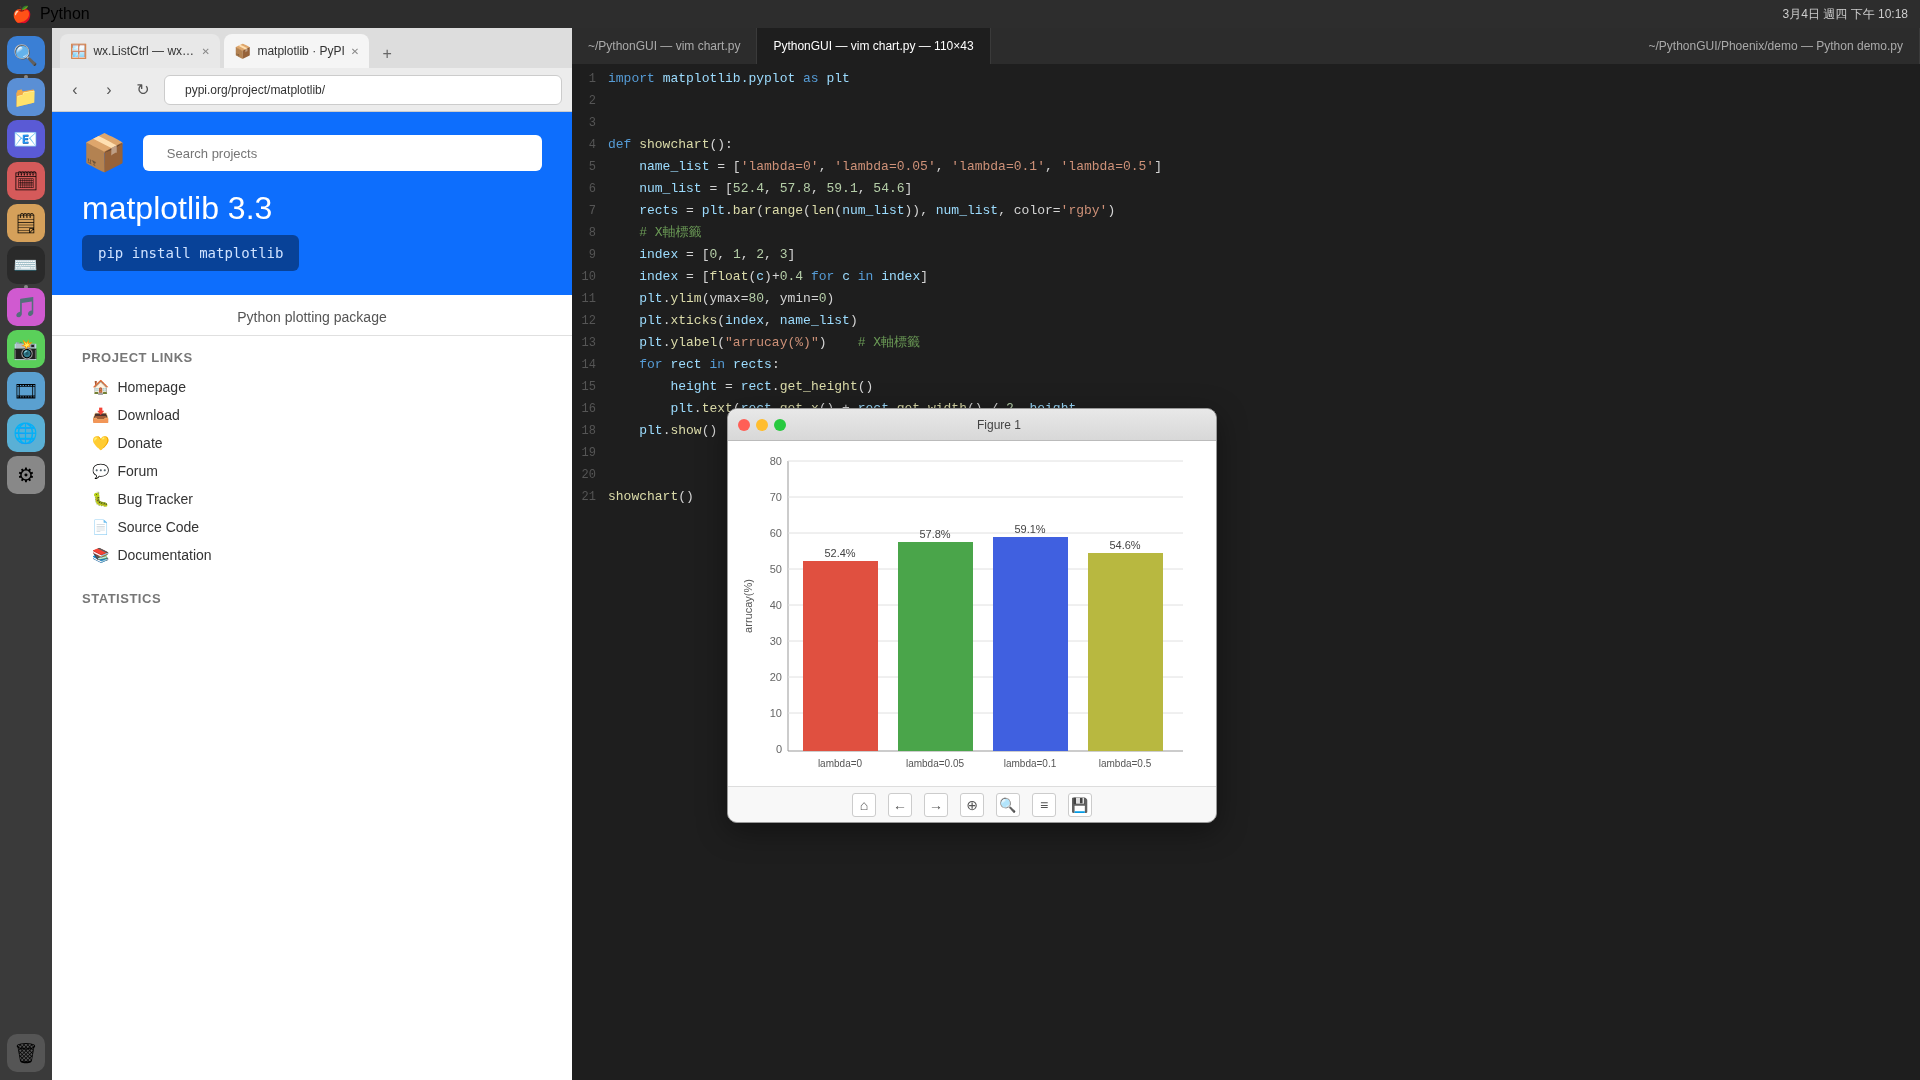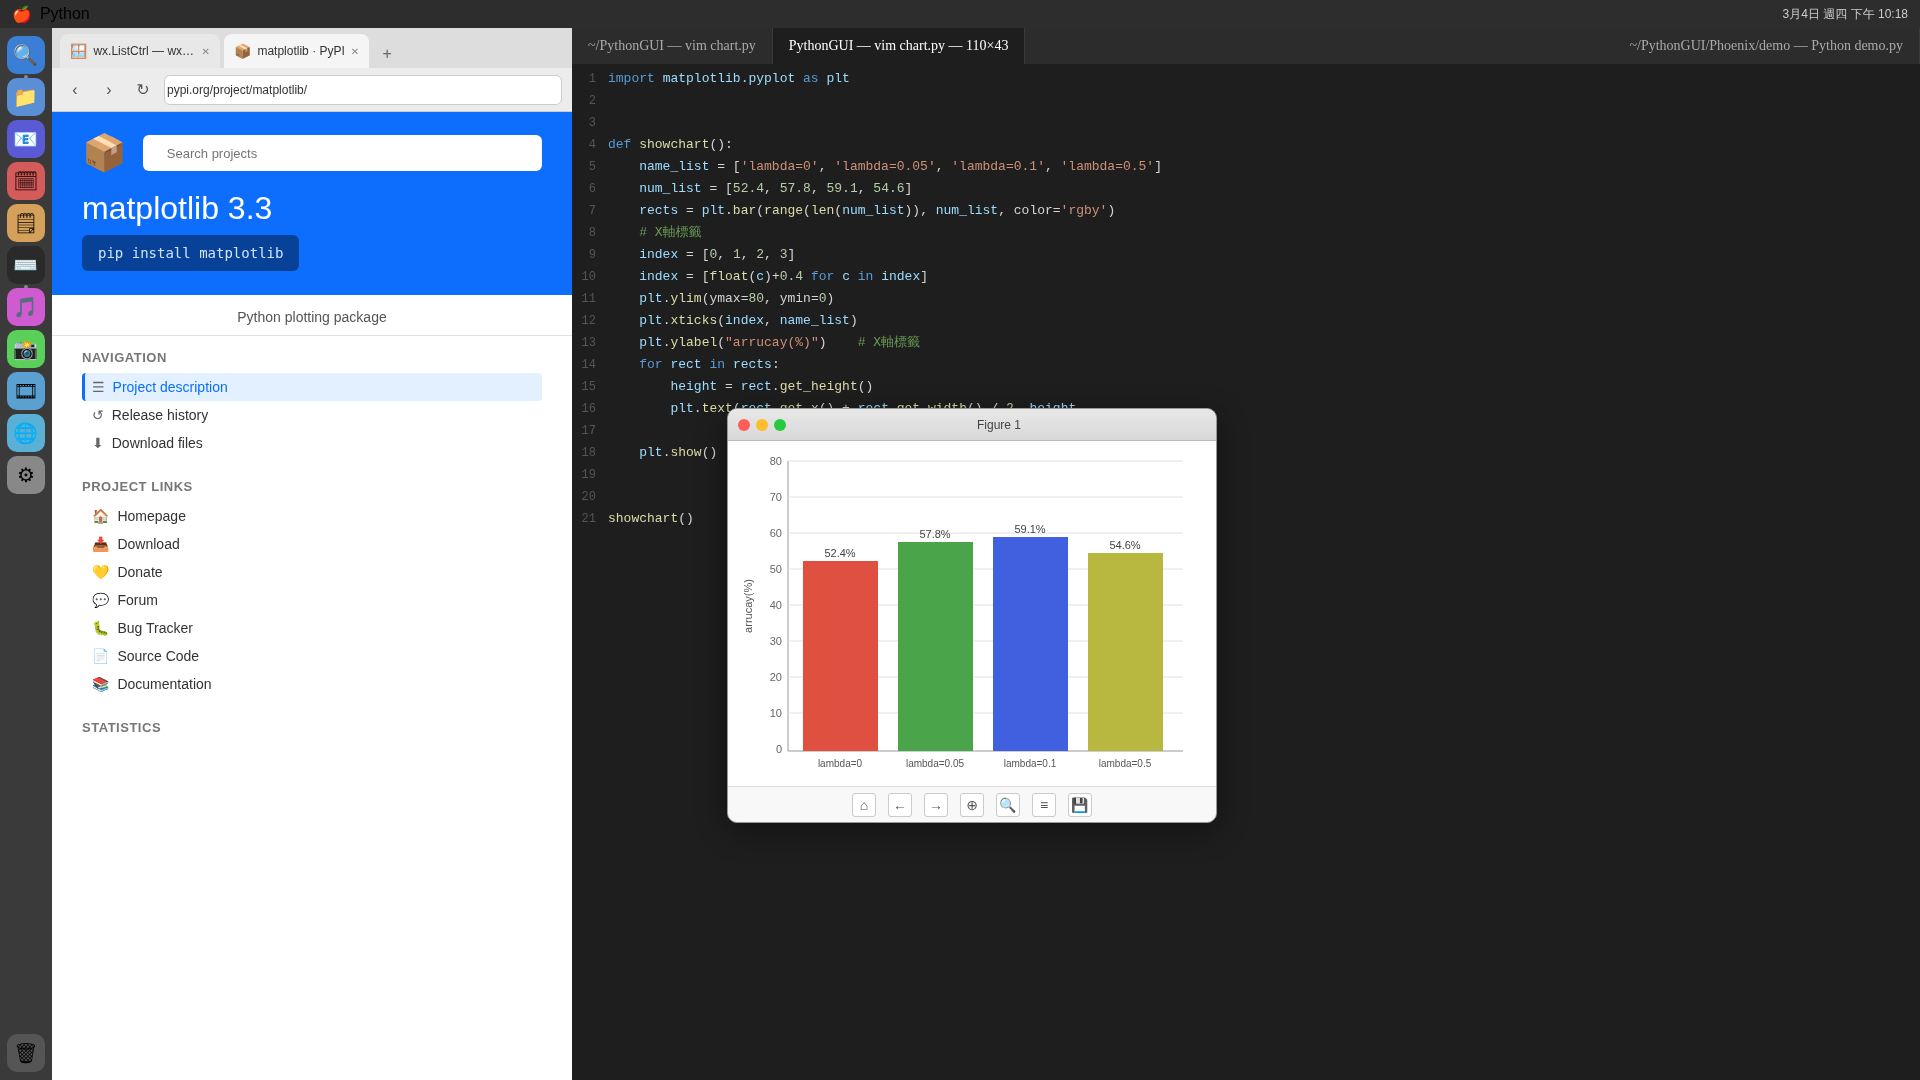--- a/index.html
+++ b/index.html
@@ -46,21 +46,21 @@
     .browser-tab .close-btn { font-size: 10px; color: #888; cursor: pointer; }
     .browser-tab-new { width: 28px; height: 28px; display: flex; align-items: center; justify-content: center; font-size: 16px; color: #666; cursor: pointer; }
 
     .browser-toolbar {
       height: 44px; background: #ececec; display: flex; align-items: center; padding: 0 10px; gap: 8px; border-bottom: 1px solid #ccc;
     }
     .nav-btn { width: 26px; height: 26px; border: none; background: none; font-size: 16px; color: #555; cursor: pointer; display: flex; align-items: center; justify-content: center; }
     .nav-btn:disabled { color: #bbb; cursor: default; }
     .url-bar {
       flex: 1; height: 30px; border-radius: 6px; border: 1px solid #ccc; background: #fff;
-      padding: 0 2px; font-size: 12px; color: #333; outline: none;
+      padding: 0 20px; font-size: 12px; color: #333; outline: none;
     }
 
     .browser-content { flex: 1; overflow-y: auto; background: #fff; }
 
     
     .pypi-header {
       background: #0d6efd; padding: 20px 30px 24px; color: white;
     }
     .pypi-logo-row { display: flex; align-items: center; gap: 16px; margin-bottom: 16px; }
     .pypi-logo { font-size: 36px; }
@@ -84,22 +84,22 @@
     .pypi-nav-icon { font-size: 14px; color: #666; }
 
     
     .right-panel { flex: 1; display: flex; flex-direction: column; position: relative; }
 
     
     .editor-tabs-bar {
       height: 36px; background: #2c2c2c; display: flex; align-items: center; gap: 0; flex-shrink: 0;
     }
     .editor-tab {
-      height: 36px; padding: 0 16px; display: flex; align-items: center; font-size: 14px; color: #aaa;
-      cursor: pointer; border-right: 1px solid #3a3a3a; white-space: nowrap; gap: 6px; font-family: Liberation Serif, serif;
+      height: 36px; padding: 0 16px; display: flex; align-items: center; font-size: 12px; color: #aaa;
+      cursor: pointer; border-right: 1px solid #3a3a3a; white-space: nowrap; gap: 6px;
     }
     .editor-tab.active { background: #1e1e1e; color: #fff; }
 
     
     .code-editor {
       flex: 1; background: #1e1e1e; overflow: auto; font-family: 'Courier New', monospace; font-size: 13px;
       line-height: 22px; padding: 4px 0;
     }
     .code-line { display: flex; min-height: 22px; }
     .line-num { width: 36px; text-align: right; color: #555; padding-right: 12px; flex-shrink: 0; user-select: none; font-size: 12px; }
@@ -203,35 +203,20 @@
         <div class="pypi-logo-row">
           <span class="pypi-logo">📦</span>
           <input class="pypi-search" type="text" placeholder="Search projects" style="">
         </div>
         <div class="pypi-pkg-title">matplotlib 3.3</div>
         <div class="pypi-pip-cmd">pip install matplotlib</div>
       </div>
 
       <div class="pypi-description">Python plotting package</div>
 
-      <div class="pypi-nav-section">
-        <div class="pypi-nav-title">Navigation</div>
-        <a class="pypi-nav-item active">
-          <span class="pypi-nav-icon">☰</span>
-          <span>Project description</span>
-        </a>
-        <a class="pypi-nav-item">
-          <span class="pypi-nav-icon">↺</span>
-          <span>Release history</span>
-        </a>
-        <a class="pypi-nav-item">
-          <span class="pypi-nav-icon">⬇</span>
-          <span>Download files</span>
-        </a>
-      </div>
 
       <div class="pypi-nav-section">
         <div class="pypi-nav-title">Project links</div>
         <a class="pypi-nav-item">
           <span class="pypi-nav-icon">🏠</span>
           <span>Homepage</span>
         </a>
         <a class="pypi-nav-item">
           <span class="pypi-nav-icon">📥</span>
           <span>Download</span>
@@ -336,24 +321,20 @@
         <span class="line-num">14</span>
         <span class="line-content">    <span class="kw">for</span> <span class="var">rect</span> <span class="kw">in</span> <span class="var">rects</span>:</span>
       </div>
       <div class="code-line">
         <span class="line-num">15</span>
         <span class="line-content">        <span class="var">height</span> = <span class="var">rect</span>.<span class="fn">get_height</span>()</span>
       </div>
       <div class="code-line">
         <span class="line-num">16</span>
         <span class="line-content">        <span class="var">plt</span>.<span class="fn">text</span>(<span class="var">rect</span>.<span class="fn">get_x</span>() + <span class="var">rect</span>.<span class="fn">get_width</span>() / <span class="num">2</span>, <span class="var">height</span>,</span>
-      </div>
-      <div class="code-line">
-        <span class="line-num">17</span>
-        <span class="line-content">                 <span class="fn">str</span>(<span class="var">height</span>)+<span class="str">'%'</span>, ha=<span class="str">'center'</span>, va=<span class="str">'bottom'</span>)</span>
       </div>
       <div class="code-line">
         <span class="line-num">18</span>
         <span class="line-content">    <span class="var">plt</span>.<span class="fn">show</span>()</span>
       </div>
       <div class="code-line">
         <span class="line-num">19</span>
         <span class="line-content"> </span>
       </div>
       <div class="code-line">

